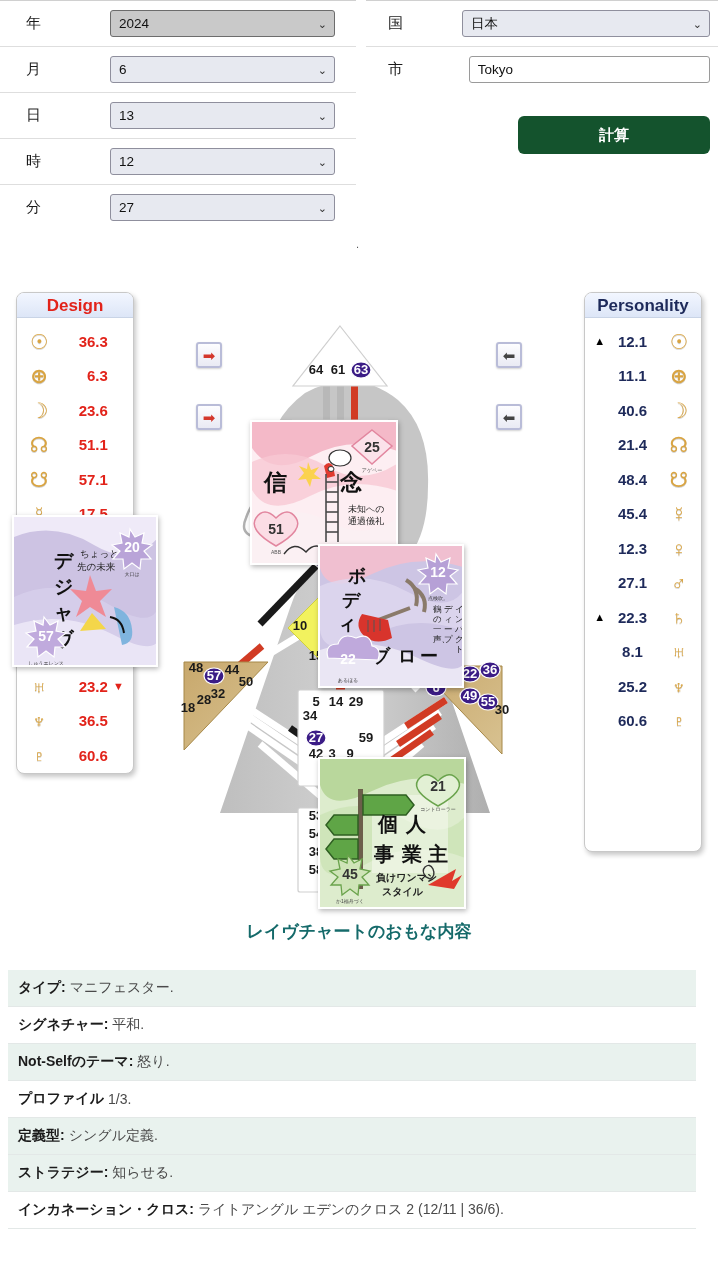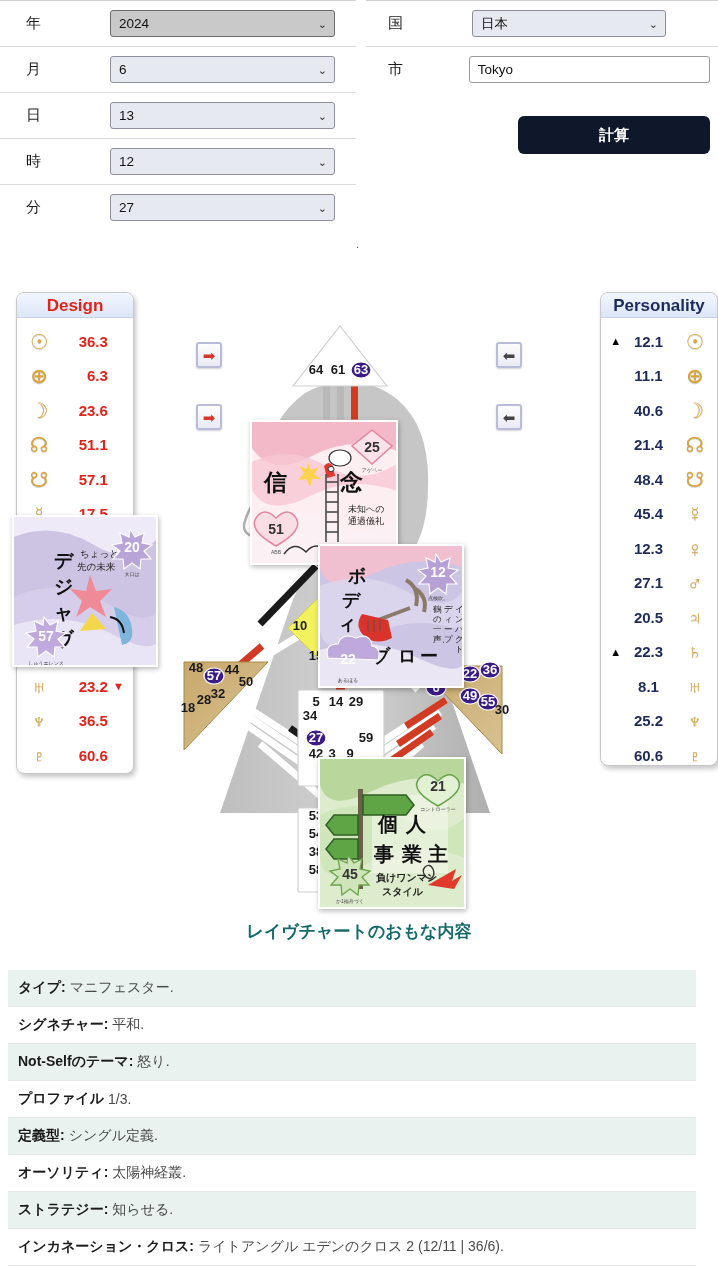--- a/index.html
+++ b/index.html
@@ -46,21 +46,21 @@
     outline: none;
   }
   select.field { width: 225px; background-image: none; }
   .form-col.left select.field { width: 225px; }
   .sel-wrap { position: relative; display: inline-block; }
   .sel-wrap .chev {
     position: absolute; right: 8px; top: 50%; transform: translateY(-50%);
     pointer-events: none; font-size: 11px; color: #333; line-height: 1;
   }
   select.field.active { background: #c9c9c9; border-color: #6c6c6c; }
-  .form-col.right select.field { width: 194px; }
+  .form-col.right select.field { width: 248px; }
   input.field {
     width: 250px; background: #ffffff; border: 1px solid #9a9a9a; padding-right: 8px;
   }
 
   .calc-wrap { display:flex; justify-content:flex-end; padding: 24px 8px 0 0; }
   .calc-btn {
     width: 192px; height: 38px;
     background: #136464;
     border: none; border-radius: 6px;
     color: #fff; font-size: 15px; font-weight: bold;
@@ -79,21 +79,21 @@
   .panel {
     position: absolute; top: 0;
     width: 118px;
     background: #fff;
     border: 1px solid #c8c8c8;
     border-radius: 8px;
     box-shadow: 2px 3px 5px rgba(0,0,0,.22);
     overflow: hidden;
   }
   .panel.design { left: 16px; height: 482px; }
-  .panel.personality { left: 600px; height: 474px; }
+  .panel.personality { left: 584px; height: 560px; }
   .panel-hd {
     height: 25px; line-height: 25px; text-align: center;
     font-size: 17px; font-weight: bold;
     background: linear-gradient(#f2f6ff,#dde6f7);
     border-bottom: 1px solid #c9d4e6;
   }
   .panel.design .panel-hd { color: #e2231a; }
   .panel.personality .panel-hd { color: #1e2a5a; }
 
   .plist { padding: 6px 0 0 0; }
@@ -193,21 +193,21 @@
     <div class="form-col right" id="col-right">
         <div class="form-row">
           <div class="lbl">国</div>
           <span class="sel-wrap"><select class="field"><option>日本</option></select><span class="chev">⌄</span></span>
         </div>
         <div class="form-row">
           <div class="lbl">市</div>
           <input class="field" type="text" value="Tokyo" style="">
         </div>
         <div class="calc-wrap">
-          <button class="calc-btn" style="background: #0f172a; text-align: center;">計算</button>
+          <button class="calc-btn" style="background: #14532d; text-align: center;">計算</button>
         </div>
       </div>
 
   </div>
   <div class="tiny-dot">.</div>
 
   <div class="chart-area">
 
     <div class="bg-canvas">
       <svg width="440" height="600" viewBox="0 0 440 600">
@@ -635,25 +635,20 @@
             <span class="arrow-mark"></span>
             <span class="pval">12.3</span>
             <span class="glyph">♀</span>
           </div>
           <div class="prow">
             <span class="arrow-mark"></span>
             <span class="pval">27.1</span>
             <span class="glyph">♂</span>
           </div>
           <div class="prow">
-            <span class="arrow-mark"></span>
-            <span class="pval">20.5</span>
-            <span class="glyph">♃</span>
-          </div>
-          <div class="prow">
             <span class="arrow-mark">▲</span>
             <span class="pval">22.3</span>
             <span class="glyph">♄</span>
           </div>
           <div class="prow">
             <span class="arrow-mark"></span>
             <span class="pval">8.1</span>
             <span class="glyph">♅</span>
           </div>
           <div class="prow">
@@ -847,24 +842,20 @@
         <span class="val"> 怒り.</span>
       </div>
       <div class="info-row">
         <b>プロファイル</b>
         <span class="val"> 1/3.</span>
       </div>
       <div class="info-row alt">
         <b>定義型:</b>
         <span class="val"> シングル定義.</span>
       </div>
-      <div class="info-row">
-        <b>オーソリティ:</b>
-        <span class="val"> 太陽神経叢.</span>
-      </div>
       <div class="info-row alt">
         <b>ストラテジー:</b>
         <span class="val"> 知らせる.</span>
       </div>
       <div class="info-row">
         <b>インカネーション・クロス:</b>
         <span class="val"> ライトアングル エデンのクロス 2 (12/11 | 36/6).</span>
       </div>
     </div>
 

